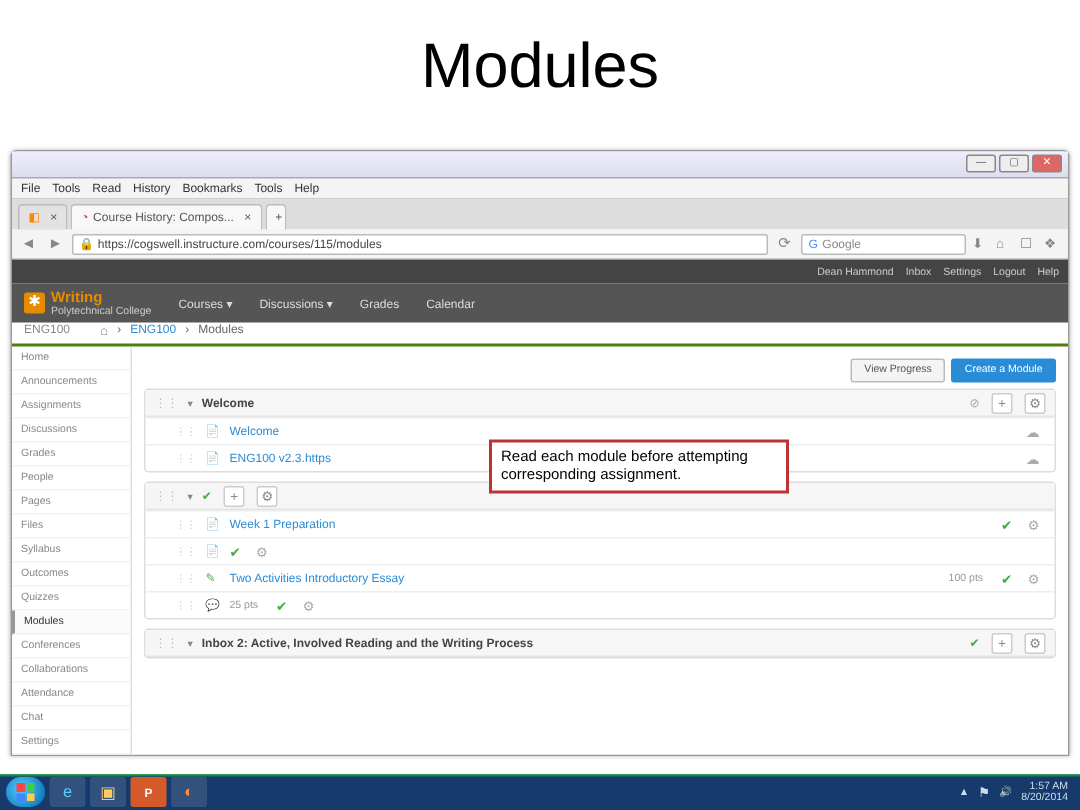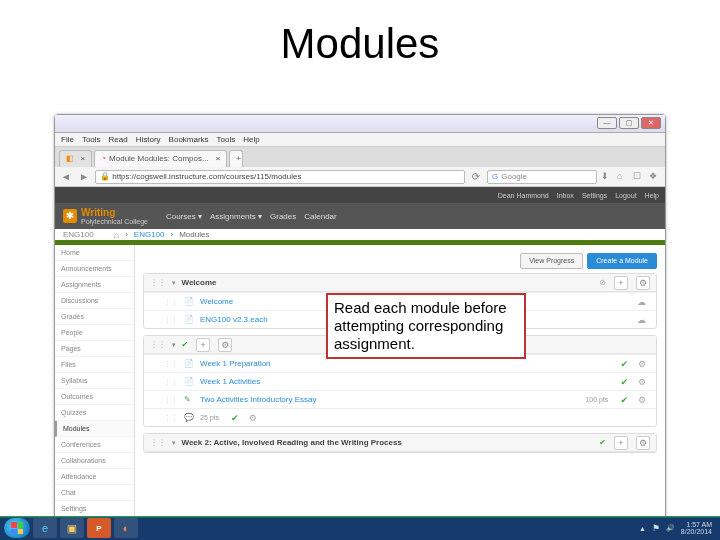--- a/index.html
+++ b/index.html
@@ -1,18 +1,18 @@
 <!DOCTYPE html>
 <html><head>
 <meta charset="utf-8">
 <style>
 *{box-sizing:border-box;margin:0;padding:0;font-family:Arial,Helvetica,sans-serif}
 body{width:720px;height:540px;background:#fff;overflow:hidden;position:relative}
 .slide-title{text-align:center;font-size:42px;font-weight:400;padding:20px 0 30px;color:#000}
-.browser-window{position:relative;width:612px;margin:16px auto;border:1px solid #999;border-radius:4px 4px 0 0;box-shadow:0 0 3px rgba(0,0,0,.3);font-size:9px}
+.browser-window{position:relative;width:706px;margin:2px auto;border:1px solid #999;border-radius:4px 4px 0 0;box-shadow:0 0 3px rgba(0,0,0,.3);font-size:9px}
 .win-titlebar{height:18px;background:linear-gradient(#eef,#dde);border-bottom:1px solid #aaa;display:flex;align-items:center;color:#555;position:relative}
 .win-controls{position:absolute;right:4px;top:2px;display:flex;gap:2px}
 .win-btn{width:20px;height:12px;border:1px solid #888;border-radius:2px;background:#eee;font-size:7px;text-align:center;line-height:10px}
 .win-close{background:#d66;color:#fff}
 .menu-bar{height:14px;background:#f4f4f4;display:flex;gap:8px;padding:0 6px;color:#333;border-bottom:1px solid #ccc}
 .menu-bar span{font-size:8px;line-height:14px}
 .tab-strip{height:20px;background:#ddd;display:flex;align-items:flex-end;padding:0 4px}
 .tab{height:17px;background:#f8f8f8;border:1px solid #bbb;border-bottom:none;border-radius:3px 3px 0 0;padding:0 6px;font-size:8px;line-height:16px;margin-right:2px;max-width:140px;white-space:nowrap;overflow:hidden;color:#555;display:flex;align-items:center;gap:3px}
 .tab.inactive{background:#e2e2e2}
 .tab-close{font-size:8px;margin-left:4px}
@@ -23,22 +23,22 @@
 .search-box{width:110px;height:14px;background:#fff;border:1px solid #bbb;border-radius:2px;font-size:8px;line-height:12px;padding:0 4px;color:#888;display:flex;align-items:center;gap:3px}
 .url-icons{display:flex;gap:4px}
 .url-icon{width:12px;height:12px;font-size:9px;color:#888}
 .page-body{background:#fff}
 .user-bar{height:16px;background:#444;display:flex;justify-content:flex-end;align-items:center;gap:8px;padding:0 6px;color:#ccc;font-size:7px}
 .brand-bar{height:26px;background:#555;display:flex;align-items:center;padding:0 8px;gap:18px;color:#ccc}
 .brand-logo{display:flex;align-items:center;gap:4px}
 .brand-text{line-height:1}
 .brand-name{color:#e68a00;font-size:10px;font-weight:bold}
 .brand-sub{color:#ccc;font-size:7px}
-.brand-nav{display:flex;gap:8px;font-size:8px;color:#ddd}
-.sub-bar{height:16px;border-bottom:5px solid #4d7c0f;display:flex;align-items:center;padding:0 8px;gap:6px;font-size:8px;color:#666}
+.brand-nav{display:flex;gap:18px;font-size:8px;color:#ddd}
+.sub-bar{height:16px;border-bottom:2px solid #4d7c0f;display:flex;align-items:flex-start;padding:0 8px;gap:6px;font-size:8px;color:#666}
 .content-wrap{display:flex}
 .sidebar{width:80px;border-right:1px solid #ddd}
 .side-item{padding:4px 6px;font-size:7px;color:#888;border-bottom:1px solid #f2f2f2;white-space:nowrap;overflow:hidden}
 .side-item.active{background:#fafafa;color:#333;border-left:2px solid #999}
 .main{flex:1;padding:4px 8px}
 .action-row{display:flex;justify-content:flex-end;gap:4px;padding:4px 0}
 .pill-btn{height:16px;padding:0 8px;font-size:7px;border:1px solid #bbb;border-radius:2px;background:#f4f4f4;line-height:14px;color:#555}
 .pill-primary{background:#2a8cd6;border-color:#2a8cd6;color:#fff}
 .module{border:1px solid #ddd;border-radius:3px;margin-bottom:6px}
 .module-head{height:18px;background:#f6f6f6;border-bottom:1px solid #e4e4e4;display:flex;align-items:center;padding:0 6px;gap:6px;font-size:8px;color:#444}
@@ -48,21 +48,21 @@
 .module-head .stat{color:#4a4}
 .module-head .icon-btn{width:14px;height:14px;border:1px solid #ccc;border-radius:2px;background:#fff;font-size:9px;color:#888;text-align:center;line-height:12px;margin-left:2px}
 .module-item{height:18px;display:flex;align-items:center;padding:0 6px 0 20px;gap:6px;font-size:8px;color:#2a8cd6;border-top:1px solid #eee}
 .module-item .drag{color:#ccc;font-size:7px}
 .module-item .micon{width:10px;font-size:8px;color:#888}
 .module-item.green .micon{color:#5a5}
 .module-item .mtitle{flex:1}
 .module-item .mpts{color:#999;font-size:7px;margin-right:6px}
 .module-item .mstat{color:#4a4;font-size:9px;margin-right:4px}
 .module-item .mcloud{color:#aaa;font-size:9px;margin-right:4px}
-.callout{position:absolute;left:326px;top:293px;width:200px;border:2px solid #b33;background:#fff;padding:4px 6px;font-size:15px;color:#000;line-height:1.2;z-index:20}
+.callout{position:absolute;left:326px;top:293px;width:200px;border:2px solid #b33;background:#fff;padding:4px 6px;font-size:10px;color:#000;line-height:1.2;z-index:20}
 .taskbar{position:absolute;left:0;bottom:0;width:100%;height:24px;background:linear-gradient(#3a5,#163a6b 10%,#163a6b);display:flex;align-items:center;padding:0 4px;gap:3px}
 .start{width:26px;height:20px;border-radius:10px;background:radial-gradient(circle at 40% 40%,#5cf,#06a);display:flex;align-items:center;justify-content:center}
 .start-flag{width:12px;height:12px;display:grid;grid-template-columns:1fr 1fr;grid-template-rows:1fr 1fr;gap:1px}
 .start-flag span:nth-child(1){background:#f44}
 .start-flag span:nth-child(2){background:#4c4}
 .start-flag span:nth-child(3){background:#48f}
 .start-flag span:nth-child(4){background:#fc4}
 .tb-item{width:24px;height:20px;background:rgba(255,255,255,.12);border-radius:2px;display:flex;align-items:center;justify-content:center;font-size:11px}
 .tb-ie{color:#5cf}
 .tb-folder{color:#fc6}
@@ -96,21 +96,21 @@
     <span>Tools</span>
     <span>Help</span>
   </div>
   <div class="tab-strip">
     <div class="tab inactive">
         <span style="color:#f80">◧</span>
         <span class="tab-close">×</span>
       </div>
     <div class="tab">
         <span style="color:#d44">◔</span>
-        <span>Module Modules: Compos...</span>
+        <span>Course History: Compos...</span>
         <span class="tab-close">×</span>
       </div>
     <div class="tab tab-plus">+</div>
   </div>
   <div class="url-bar">
     <div class="nav-btn">◄</div>
     <div class="nav-btn">►</div>
     <div class="url-box"><span style="color:#888">🔒</span> <span>https://cogswell.instructure.com/courses/115/modules</span></div>
     <div class="nav-btn">⟳</div>
     <div class="search-box">
@@ -136,21 +136,21 @@
     <div class="brand-bar">
       <div class="brand-logo">
         <div class="logo-glyph">✱</div>
         <div class="brand-text">
           <div class="brand-name">Writing</div>
           <div class="brand-sub">Polytechnical College</div>
         </div>
       </div>
       <div class="brand-nav">
         <span>Courses ▾</span>
-        <span>Assignments ▾</span>
+        <span>Discussions ▾</span>
         <span>Grades</span>
         <span>Calendar</span>
       </div>
     </div>
     <div class="sub-bar">
       <span style="color:#888;margin-right:14px">ENG100</span>
       <span class="home-icon">⌂</span>
       <span>›</span>
       <span style="color:#2a8cd6">ENG100</span>
       <span>›</span>
@@ -195,21 +195,21 @@
           </div>
           <div class="module-item">
             <span class="drag">⋮⋮</span>
             <span class="micon">📄</span>
             <span class="mtitle">Welcome</span>
             <span class="mcloud">☁</span>
           </div>
           <div class="module-item green">
             <span class="drag">⋮⋮</span>
             <span class="micon">📄</span>
-            <span class="mtitle">ENG100 v2.3.each</span>
+            <span class="mtitle">ENG100 v2.3.https</span>
             <span class="mcloud">☁</span>
           </div>
         </div>
 
         <div class="module">
           <div class="module-head">
             <span class="drag">⋮⋮</span>
             <span class="tri">▾</span>
             <span class="stat">✔</span>
             <span class="icon-btn">+</span>
@@ -218,21 +218,20 @@
           <div class="module-item green">
             <span class="drag">⋮⋮</span>
             <span class="micon">📄</span>
             <span class="mtitle">Week 1 Preparation</span>
             <span class="mstat">✔</span>
             <span class="mcloud">⚙</span>
           </div>
           <div class="module-item green">
             <span class="drag">⋮⋮</span>
             <span class="micon">📄</span>
-            <span class="mtitle">Week 1 Activities</span>
             <span class="mstat">✔</span>
             <span class="mcloud">⚙</span>
           </div>
           <div class="module-item green">
             <span class="drag">⋮⋮</span>
             <span class="micon">✎</span>
             <span class="mtitle">Two Activities Introductory Essay</span>
             <span class="mpts">100 pts</span>
             <span class="mstat">✔</span>
             <span class="mcloud">⚙</span>
@@ -243,21 +242,21 @@
             <span class="mpts">25 pts</span>
             <span class="mstat">✔</span>
             <span class="mcloud">⚙</span>
           </div>
         </div>
 
         <div class="module">
           <div class="module-head">
             <span class="drag">⋮⋮</span>
             <span class="tri">▾</span>
-            <span class="title">Week 2: Active, Involved Reading and the Writing Process</span>
+            <span class="title">Inbox 2: Active, Involved Reading and the Writing Process</span>
             <span class="stat">✔</span>
             <span class="icon-btn">+</span>
             <span class="icon-btn">⚙</span>
           </div>
         </div>
       </div>
     </div>
   </div>
 </div>
 

